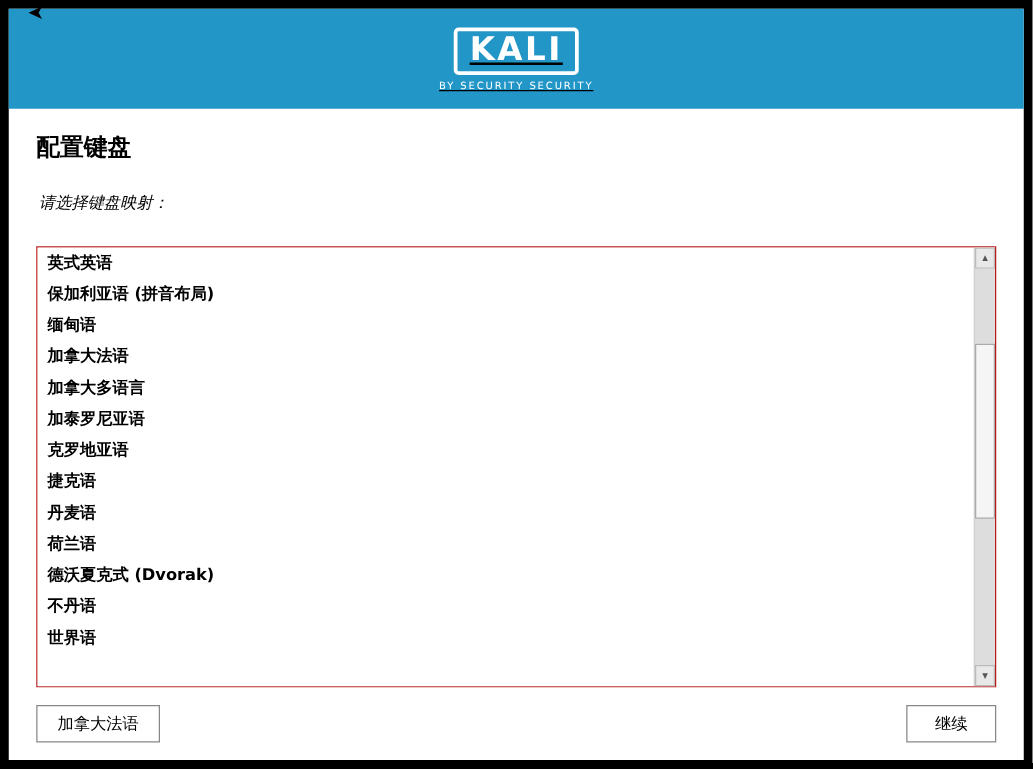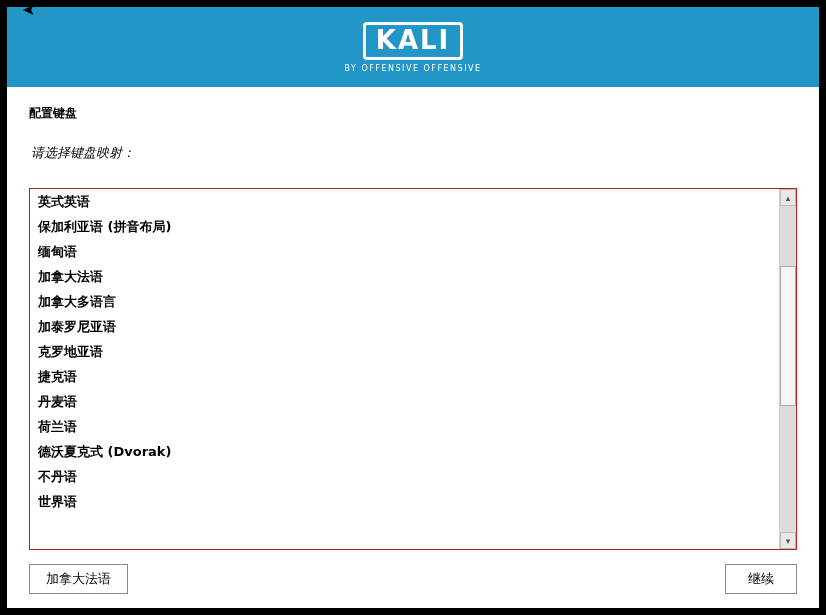--- a/index.html
+++ b/index.html
@@ -26,20 +26,21 @@
       display: flex;
       flex-direction: column;
     }
     .header {
       height: 80px;
       background: linear-gradient(to bottom, #2396c8, #2396c8);
       display: flex;
       align-items: center;
       justify-content: center;
       flex-shrink: 0;
+      text-decoration: underline;
     }
     .logo {
       display: flex;
       flex-direction: column;
       align-items: center;
       color: #fff;
     }
     .logo-box {
       border: 3px solid #fff;
       border-radius: 4px;
@@ -59,21 +60,21 @@
     }
     .content {
       flex: 1;
       padding: 18px 22px 0 22px;
       display: flex;
       flex-direction: column;
       overflow: hidden;
     }
     .page-title {
       font-weight: bold;
-      font-size: 12px;
+      font-size: 19px;
       margin-bottom: 22px;
     }
     .instruction {
       font-style: italic;
       font-size: 13px;
       margin-bottom: 26px;
       padding-left: 2px;
     }
     .listbox-wrap {
       flex: 1;
@@ -167,21 +168,21 @@
 <body>
 
 <div class="cursor-arrow">➤</div>
 
 <div class="window">
   <div class="header">
     <div class="logo">
       <div class="logo-box">
         <div class="logo-text">KALI</div>
       </div>
-      <div class="logo-sub">BY OFFENSIVE OFFENSIVE</div>
+      <div class="logo-sub">BY SECURITY SECURITY</div>
     </div>
   </div>
 
   <div class="content">
     <div class="page-title">配置键盘</div>
     <div class="instruction">请选择键盘映射：</div>
 
     <div class="listbox-wrap">
       <div class="listbox" id="listbox">
           <div class="list-item">英式英语</div>

